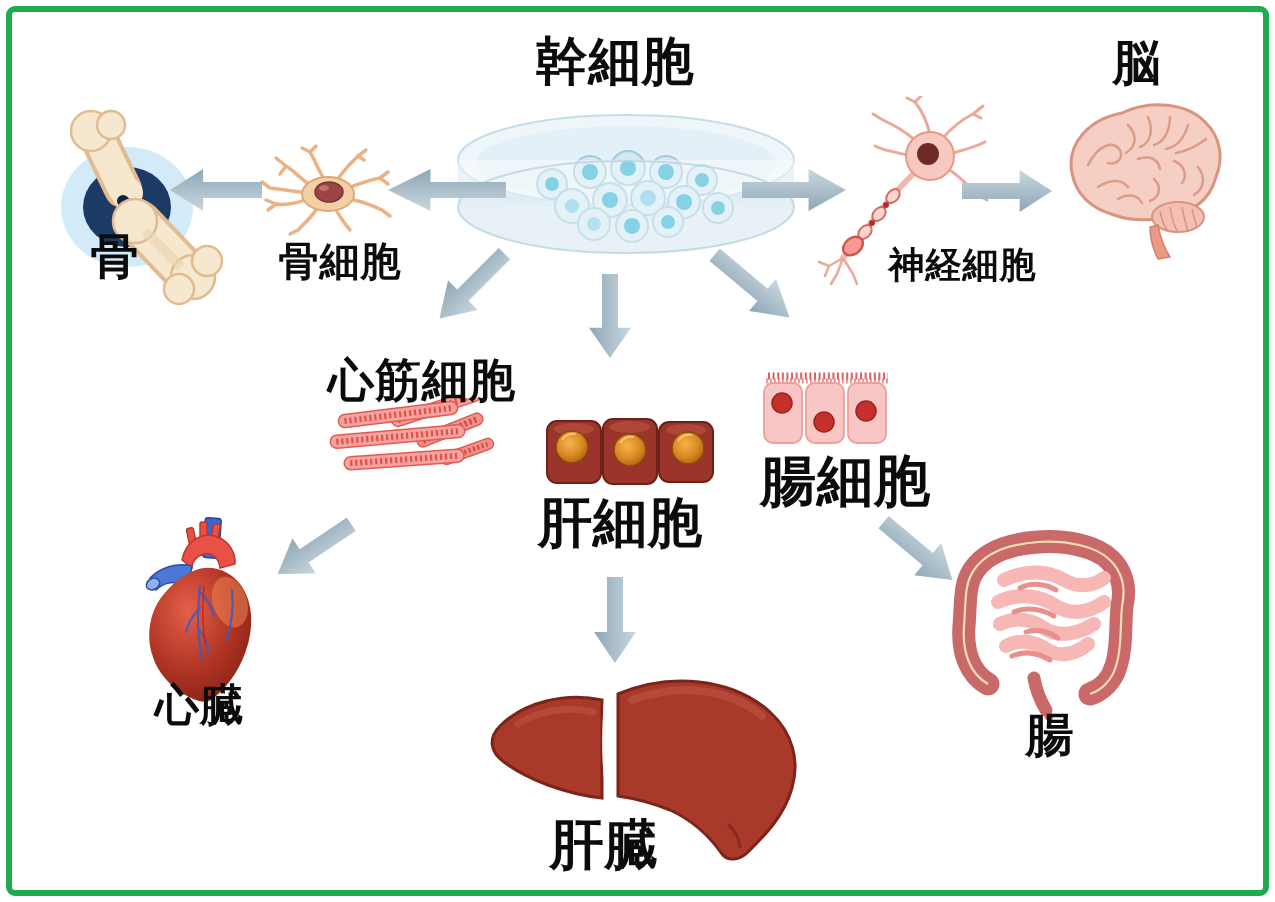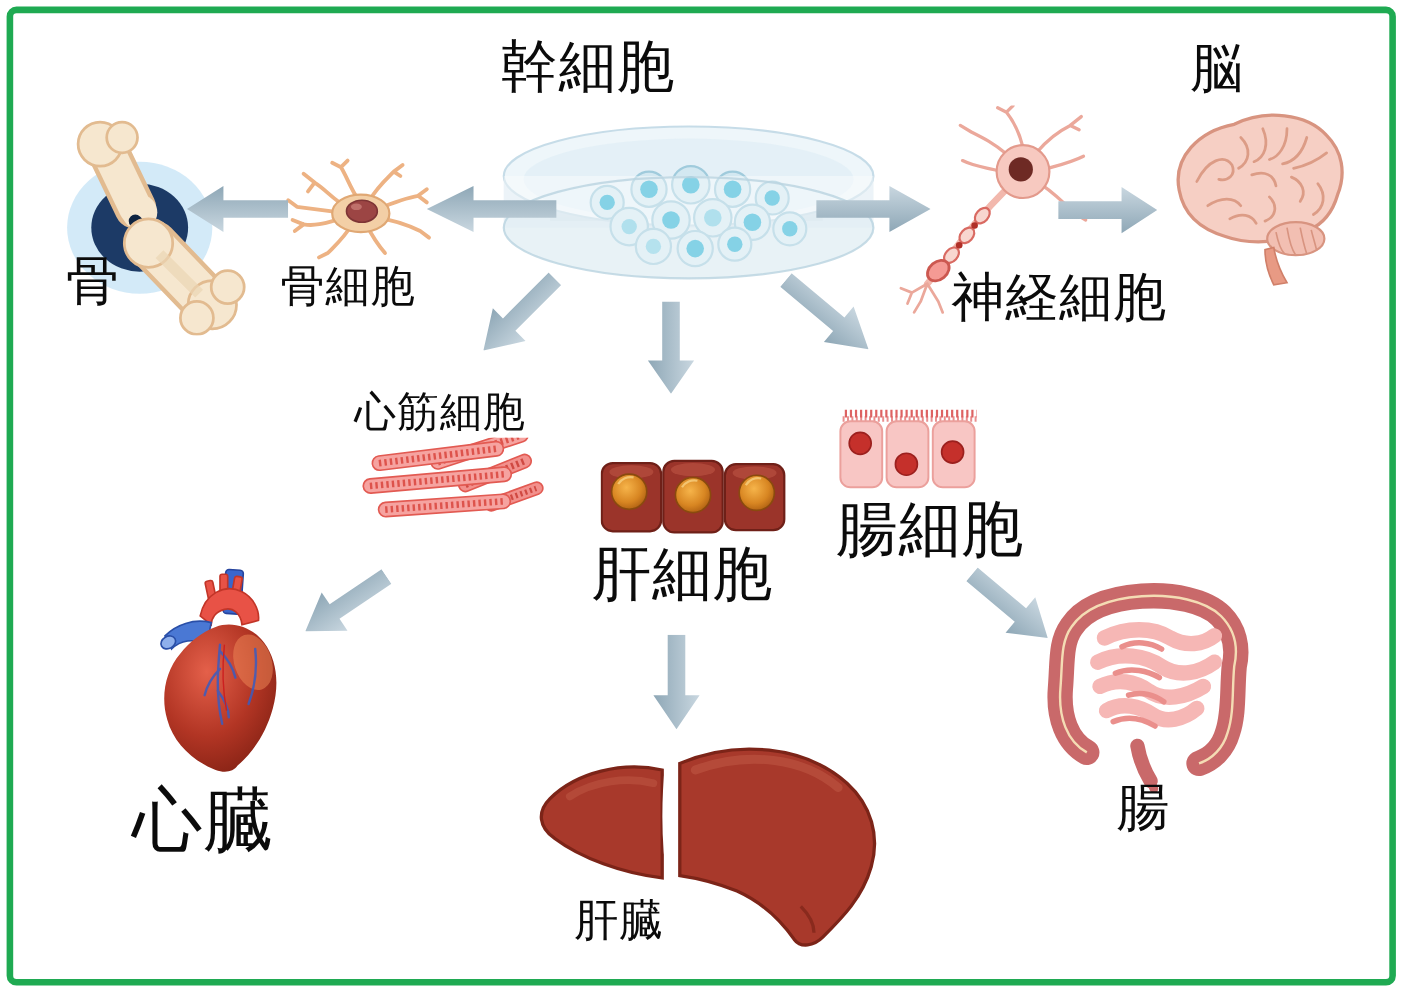--- a/index.html
+++ b/index.html
@@ -4,22 +4,22 @@
 <style>
   html,body { margin:0; padding:0; background:#ffffff; }
   body { width:1275px; height:902px; position:relative; overflow:hidden;
          font-family:"Liberation Sans","DejaVu Sans",sans-serif; }
   .frame { position:absolute; left:6px; top:6px; width:1263px; height:890px;
            box-sizing:border-box; border:6px solid #1faa52; border-radius:9px; z-index:0; }
   .band { position:absolute; left:500px; top:180px; width:248px; height:21px;
           background:linear-gradient(#c6d4dd,#95abba); opacity:.9; z-index:1; }
   .illus { position:absolute; z-index:2; }
   .arrow { position:absolute; z-index:3; }
-  .lbl { position:absolute; z-index:5; font-weight:400; color:#0b0b0b;
-         line-height:1.05; letter-spacing:1px; white-space:nowrap; }
+  .lbl { position:absolute; z-index:5; font-weight:700; color:#0b0b0b;
+         text-align:center; line-height:1.05; letter-spacing:1px; white-space:nowrap; }
 </style>
 </head>
 <body>
 
 <svg width="0" height="0" style="position:absolute" aria-hidden="true">
   <defs>
     <linearGradient id="ag" x1="0" y1="0" x2="0" y2="1">
       <stop offset="0" stop-color="#c9d7e0"></stop>
       <stop offset="1" stop-color="#8ea7b6"></stop>
     </linearGradient>
@@ -309,19 +309,19 @@
     <path d="M 64,128 C 78,122 92,126 102,132"></path>
   </g>
   <path d="M 86,150 C 88,162 92,172 98,182" stroke="#c9696a" stroke-width="13" fill="none" stroke-linecap="round"></path>
   <path d="M 98,182 L 101,189" stroke="#c9696a" stroke-width="8" fill="none" stroke-linecap="round"></path>
 </svg>
 
 <div class="lbl" style="left:455px;top:34px;width:320px;font-size:52px">幹細胞</div>
 <div class="lbl" style="left:1082px;top:38px;width:110px;font-size:48px">脳</div>
 <div class="lbl" style="left:60px;top:232px;width:110px;font-size:48px">骨</div>
 <div class="lbl" style="left:255px;top:240px;width:170px;font-size:40px">骨細胞</div>
-<div class="lbl" style="left:865px;top:246px;width:195px;font-size:48px">神経細胞</div>
-<div class="lbl" style="left:322px;top:356px;width:200px;font-size:38px">心筋細胞</div>
+<div class="lbl" style="left:865px;top:246px;width:195px;font-size:36px">神経細胞</div>
+<div class="lbl" style="left:322px;top:356px;width:200px;font-size:46px">心筋細胞</div>
 <div class="lbl" style="left:538px;top:494px;width:145px;font-size:54px">肝細胞</div>
 <div class="lbl" style="left:760px;top:452px;width:160px;font-size:56px">腸細胞</div>
-<div class="lbl" style="left:120px;top:712px;width:160px;font-size:64px">心臓</div>
-<div class="lbl" style="left:522px;top:816px;width:165px;font-size:40px">肝臓</div>
+<div class="lbl" style="left:120px;top:682px;width:160px;font-size:44px">心臓</div>
+<div class="lbl" style="left:522px;top:816px;width:165px;font-size:54px">肝臓</div>
 <div class="lbl" style="left:1015px;top:710px;width:70px;font-size:48px">腸</div>
 
 </body></html>

